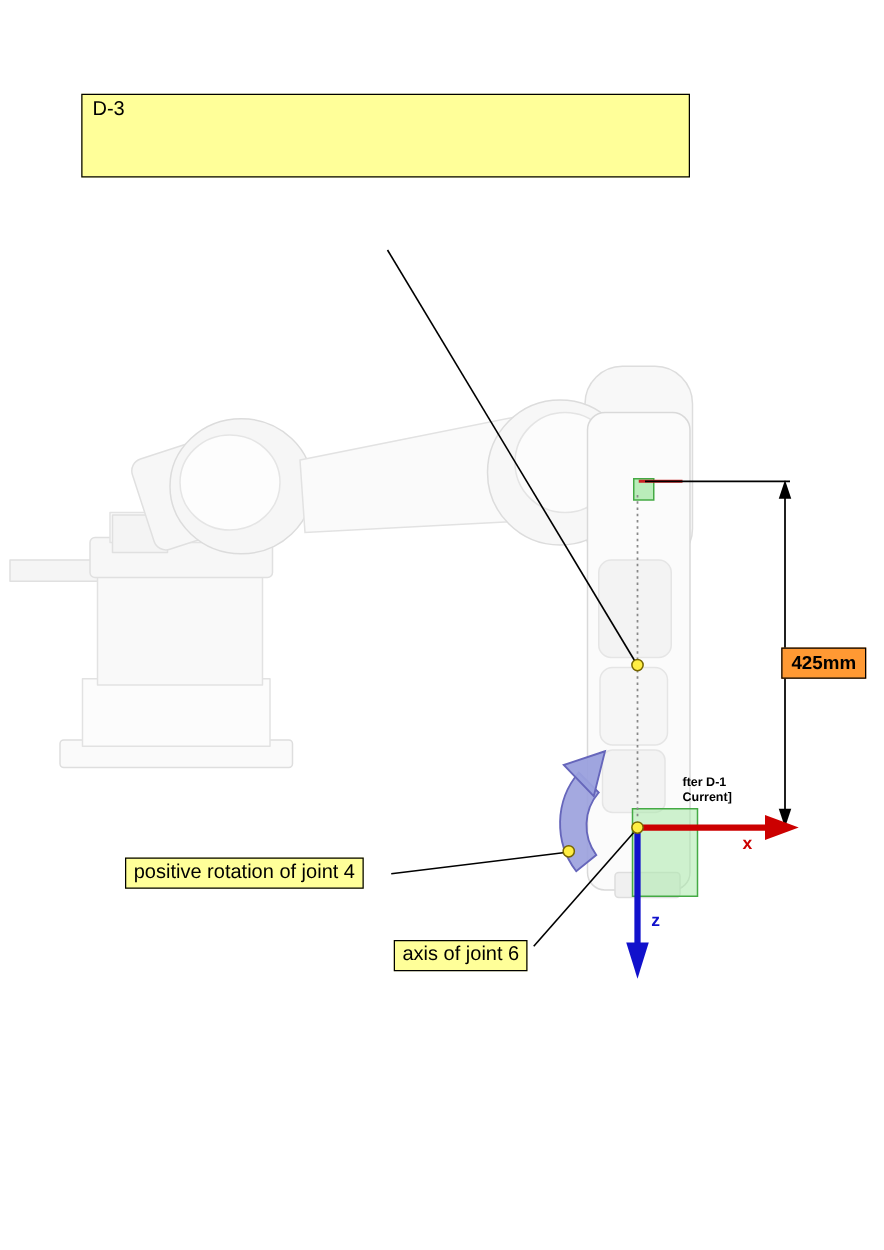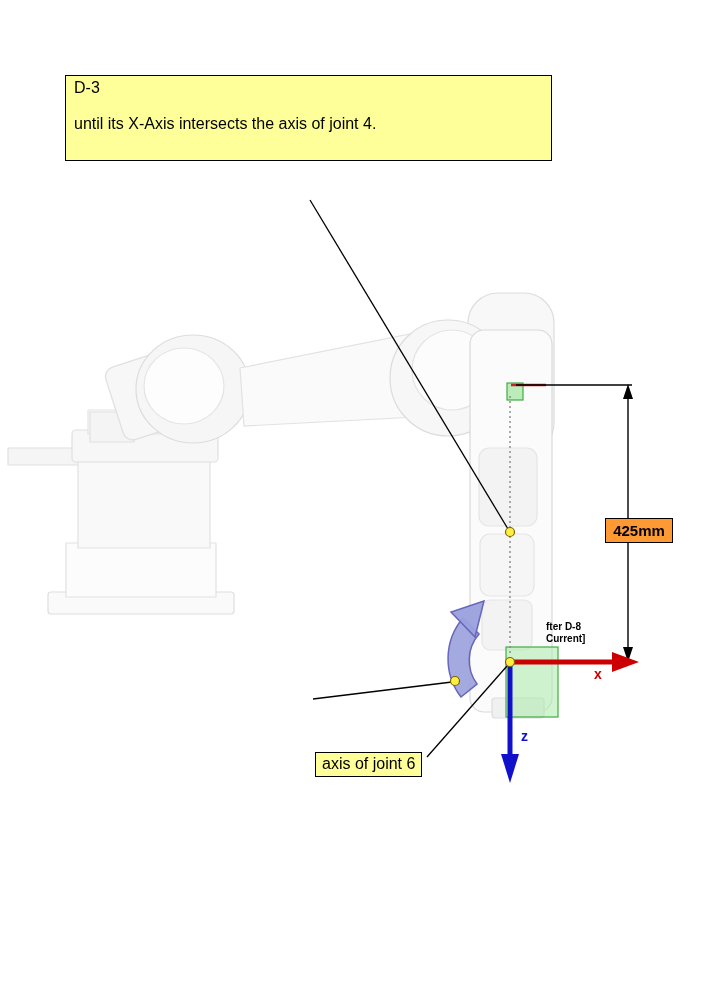--- a/index.html
+++ b/index.html
@@ -9,21 +9,21 @@
   }
   .stage svg{position:absolute;left:0;top:0;}
   .callout{
     position:absolute;left:65px;top:75px;width:469px;
     background:#ffff99;border:1px solid #000;
     padding:2px 8px 10px 8px;font-size:16px;line-height:19px;
   }
   .callout .gap{height:17px;}
   .callout div{white-space:nowrap;}
   .dim-label{
-    position:absolute;left:605px;top:518px;width:66px;height:23px;
+    position:absolute;left:625px;top:518px;width:66px;height:23px;
     background:#ff9933;border:1.5px solid #000;
     font-size:15px;font-weight:bold;display:flex;align-items:center;justify-content:center;
   }
   .label-box{
     position:absolute;background:#ffff99;border:1px solid #000;
     font-size:16px;padding:2px 6px 3px 6px;white-space:nowrap;
   }
   .label-rotation{left:100px;top:686px;}
   .label-axis{left:315px;top:752px;}
   .frame-text{
@@ -99,30 +99,30 @@
     </g>
 
     <circle cx="510" cy="532" r="4.5" fill="#ffee44" stroke="#776600" stroke-width="1.2"></circle>
     <circle cx="455" cy="681" r="4.5" fill="#ffee44" stroke="#776600" stroke-width="1.2"></circle>
     <circle cx="510" cy="662" r="4.5" fill="#ffee44" stroke="#776600" stroke-width="1.2"></circle>
   </svg>
 
   <div class="callout">
     <div>D-3</div>
     <div class="gap"></div>
-    <div>until its X-Axis intersects the axis of joint 4.</div>
     <div class="gap"></div>
   </div>
 
   <div class="dim-label">425mm</div>
 
+  <div class="label-box label-rotation">positive rotation of joint 4</div>
 
   <div class="label-box label-axis">axis of joint 6</div>
 
   <div class="frame-text">
-    <div>fter D-8</div>
+    <div>fter D-1</div>
     <div>Current]</div>
   </div>
 
   <div class="axis-label x">x</div>
   <div class="axis-label z">z</div>
 
 </div>
 
 </body></html>

